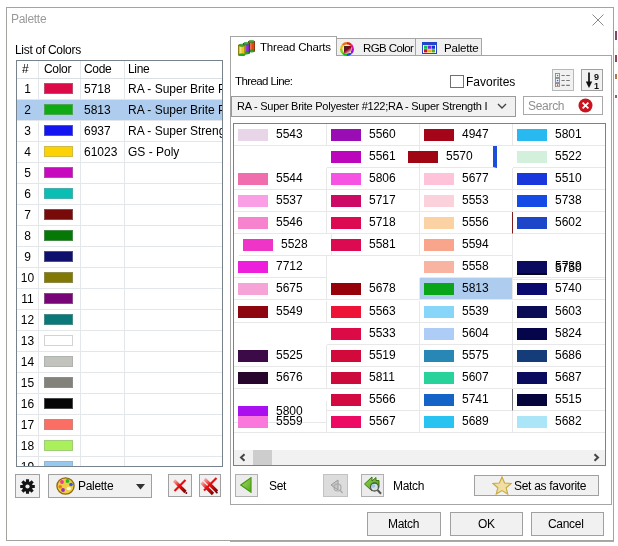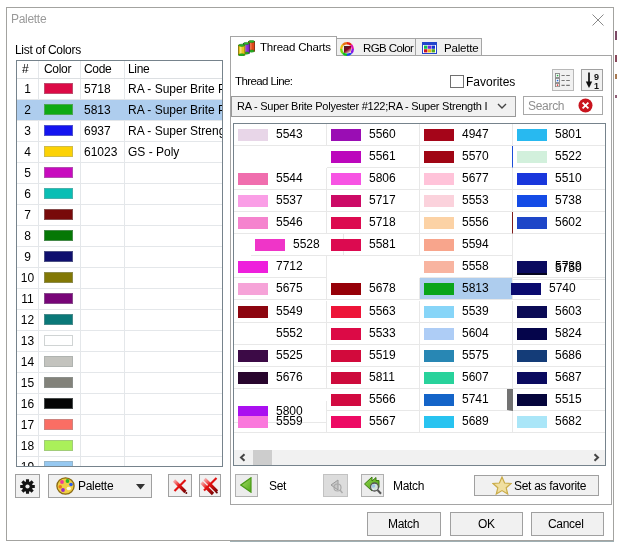--- a/index.html
+++ b/index.html
@@ -332,21 +332,21 @@
           <div class="gcell" style="left:279px;">
             <span class="gsw" style="background:#28b9f0"></span>
             <span class="gcode">5801</span>
           </div>
         </div>
         <div class="grow" style="top:22px">
           <div class="gcell" style="left:93px;border-right:1px solid #e8e8e8;">
             <span class="gsw" style="background:#bc06bc"></span>
             <span class="gcode">5561</span>
           </div>
-          <div class="gcell" style="left:186px;border-right:1px solid #1d4ed8;">
+          <div class="gcell" style="left:170px;border-right:4px solid #1d4ed8;">
             <span class="gsw" style="background:#a00514"></span>
             <span class="gcode">5570</span>
           </div>
           <div class="gcell" style="left:279px;">
             <span class="gsw" style="background:#d2f0dc"></span>
             <span class="gcode">5522</span>
           </div>
         </div>
         <div class="grow" style="top:44px">
           <div class="gcell" style="left:0px;border-right:1px solid #e8e8e8;">
@@ -396,21 +396,21 @@
           <div class="gcell" style="left:186px;border-right:1px solid #7f1d1d;">
             <span class="gsw" style="background:#fcd2a5"></span>
             <span class="gcode">5556</span>
           </div>
           <div class="gcell" style="left:279px;">
             <span class="gsw" style="background:#1e46c8"></span>
             <span class="gcode">5602</span>
           </div>
         </div>
         <div class="grow" style="top:110px">
-          <div class="gcell" style="left:17px;border-right:1px solid #e8e8e8;">
+          <div class="gcell" style="left:5px;border-right:1px solid #e8e8e8;">
             <span class="gsw" style="background:#ef35c8"></span>
             <span class="gcode">5528</span>
           </div>
           <div class="gcell" style="left:93px;border-right:1px solid #e8e8e8;">
             <span class="gsw" style="background:#dc0a50"></span>
             <span class="gcode">5581</span>
           </div>
           <div class="gcell" style="left:186px;border-right:1px solid #e8e8e8;">
             <span class="gsw" style="background:#f8a58c"></span>
             <span class="gcode">5594</span>
@@ -440,21 +440,21 @@
             <span class="gcode">5675</span>
           </div>
           <div class="gcell" style="left:93px;border-right:1px solid #e8e8e8;">
             <span class="gsw" style="background:#960008"></span>
             <span class="gcode">5678</span>
           </div>
           <div class="gcell" style="left:186px;border-right:1px solid #e8e8e8;background:#aecdee;">
             <span class="gsw" style="background:#0aa519"></span>
             <span class="gcode">5813</span>
           </div>
-          <div class="gcell" style="left:273px;padding-left:13px;">
+          <div class="gcell" style="left:279px;padding-left:13px;">
             <span class="gsw" style="background:#0a0a6e"></span>
             <span class="gcode">5740</span>
           </div>
         </div>
         <div class="grow" style="top:177px">
           <div class="gcell" style="left:0px;border-right:1px solid #e8e8e8;">
             <span class="gsw" style="background:#8c050f"></span>
             <span class="gcode">5549</span>
           </div>
           <div class="gcell" style="left:93px;border-right:1px solid #e8e8e8;">
@@ -464,23 +464,20 @@
           <div class="gcell" style="left:186px;border-right:1px solid #e8e8e8;">
             <span class="gsw" style="background:#87d5f8"></span>
             <span class="gcode">5539</span>
           </div>
           <div class="gcell" style="left:279px;">
             <span class="gsw" style="background:#0a0a55"></span>
             <span class="gcode">5603</span>
           </div>
         </div>
         <div class="grow" style="top:199px">
-          <div class="gcell" style="left:0px;border-right:1px solid #e8e8e8;">
-            <span class="gcode">5552</span>
-          </div>
           <div class="gcell" style="left:93px;border-right:1px solid #e8e8e8;">
             <span class="gsw" style="background:#dc0a46"></span>
             <span class="gcode">5533</span>
           </div>
           <div class="gcell" style="left:186px;border-right:1px solid #e8e8e8;">
             <span class="gsw" style="background:#aecdf6"></span>
             <span class="gcode">5604</span>
           </div>
           <div class="gcell" style="left:279px;">
             <span class="gsw" style="background:#05054b"></span>
@@ -525,21 +522,21 @@
         </div>
         <div class="grow" style="top:265px">
           <div class="gcell" style="left:0px;border-right:1px solid #e8e8e8;margin-top:12px;">
             <span class="gsw" style="background:#aa0ff0"></span>
             <span class="gcode">5800</span>
           </div>
           <div class="gcell" style="left:93px;border-right:1px solid #e8e8e8;">
             <span class="gsw" style="background:#d20a41"></span>
             <span class="gcode">5566</span>
           </div>
-          <div class="gcell" style="left:186px;border-right:6px solid #737373;">
+          <div class="gcell" style="left:186px;border-right:1px solid #737373;">
             <span class="gsw" style="background:#1464c8"></span>
             <span class="gcode">5741</span>
           </div>
           <div class="gcell" style="left:279px;">
             <span class="gsw" style="background:#05053c"></span>
             <span class="gcode">5515</span>
           </div>
         </div>
         <div class="grow" style="top:287px">
           <div class="gcell" style="left:0px;border-right:1px solid #e8e8e8;">

